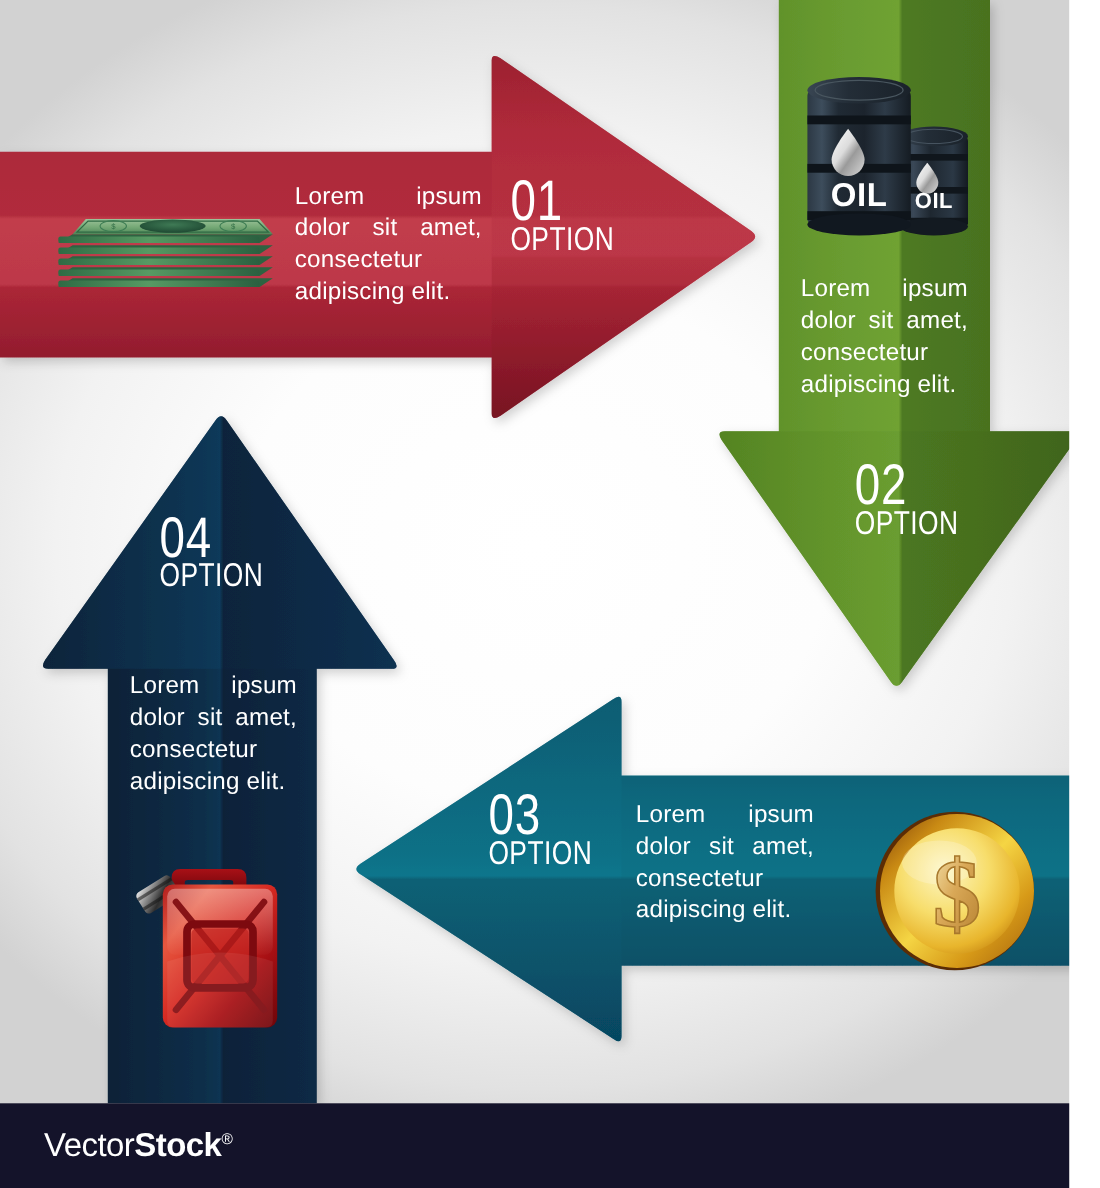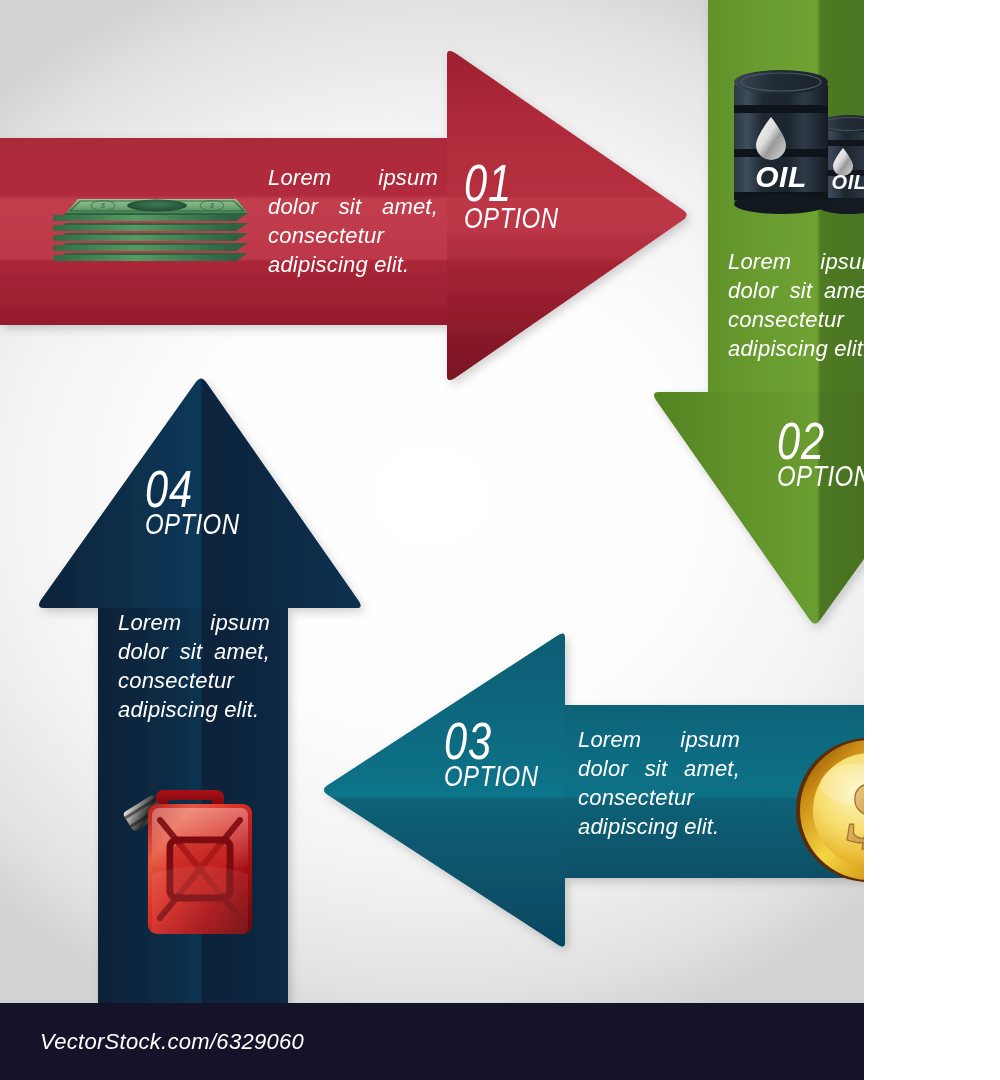--- a/index.html
+++ b/index.html
@@ -4,25 +4,24 @@
 <title>Oil Industry Infographic</title>
 <style>
   * { box-sizing: border-box; margin: 0; padding: 0; }
   html, body {
     width: 1000px; height: 1080px;
     font-family: "Liberation Sans", sans-serif;
     overflow: hidden;
   }
   #stage {
     position: relative;
-    width: 864px; height: 1080px;
+    width: 972px; height: 1080px;
     background:
       radial-gradient(ellipse 640px 560px at 50% 46%, #ffffff 0%, #fdfdfd 42%, #f2f2f2 68%, #e2e2e2 88%, #d2d2d2 100%);
     overflow: hidden;
-    font-style: italic;
   }
 
   
   .arrow-layer { position: absolute; left: 0; top: 0; width: 1000px; height: 1080px; pointer-events: none; }
   .arrow-layer svg { width: 1000px; height: 1080px; display: block; }
 
   
   .lorem {
     position: absolute;
     color: #ffffff;
@@ -384,16 +383,16 @@
       </g>
 
       <rect x="62" y="78" width="60" height="58" rx="7" fill="none" stroke="#7d0a0f" stroke-width="7"></rect>
       <rect x="66" y="82" width="52" height="50" rx="5" fill="#c0201d" opacity="0.65"></rect>
 
       <path d="M44,112 Q92,96 140,112 L140,166 Q140,172 133,172 L51,172 Q44,172 44,166 Z" fill="#ffffff" opacity="0.07"></path>
     </svg>
   </div>
 
   <div id="watermark">
-    <div id="wm-url">VectorStock.com/6329060</div>
+    <div id="wm-logo"><span class="lite">Vector</span><span class="bold">Stock</span><span class="reg">®</span></div>
   </div>
 
 </div>
 
 </body></html>

